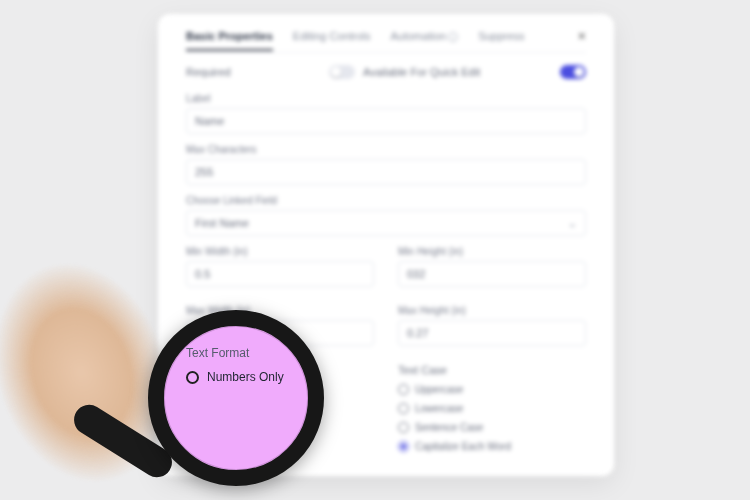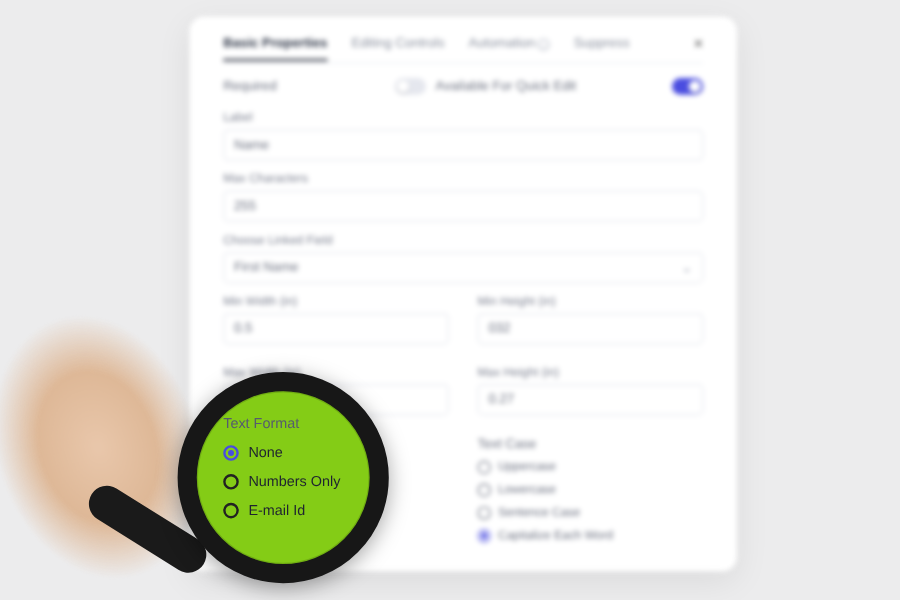--- a/index.html
+++ b/index.html
@@ -53,21 +53,21 @@
   }
   .handle {
     position:absolute; left:-10px; top:126px; width:110px; height:30px;
     background:#1a1a1a; border-radius:16px;
     transform: rotate(32deg);
   }
   .lens-ring {
     position:absolute; left:70px; top:10px; width:176px; height:176px;
     border-radius:50%;
     border:16px solid #171717;
-    background:#84cc16;
+    background:#f0abfc;
     box-shadow: 0 4px 18px rgba(0,0,0,.35), inset 0 0 0 1px rgba(0,0,0,.15);
     overflow:hidden;
   }
   .lens-inner {
     position:absolute; inset:0;
     padding:20px 8px 8px 22px;
     font-size:12px; color:#2c3240;
   }
   .lens-title { color:#565c6e; font-size:12px; margin-bottom:10px;}
   .lens-radio { display:flex; align-items:center; gap:8px; margin-bottom:10px; font-size:12px; color:#1f2430;}
@@ -174,26 +174,18 @@
   </div>
 </div>
 
 <div class="mag-wrap">
   <div class="hand"></div>
   <div class="handle"></div>
   <div class="lens-ring">
     <div class="lens-inner">
       <div class="lens-title">Text Format</div>
       <div class="lens-radio">
-          <span class="lr sel"></span>
-          <span>None</span>
-        </div>
-      <div class="lens-radio">
           <span class="lr"></span>
           <span>Numbers Only</span>
-        </div>
-      <div class="lens-radio">
-          <span class="lr"></span>
-          <span>E-mail Id</span>
         </div>
     </div>
   </div>
 </div>
 
 </body></html>

